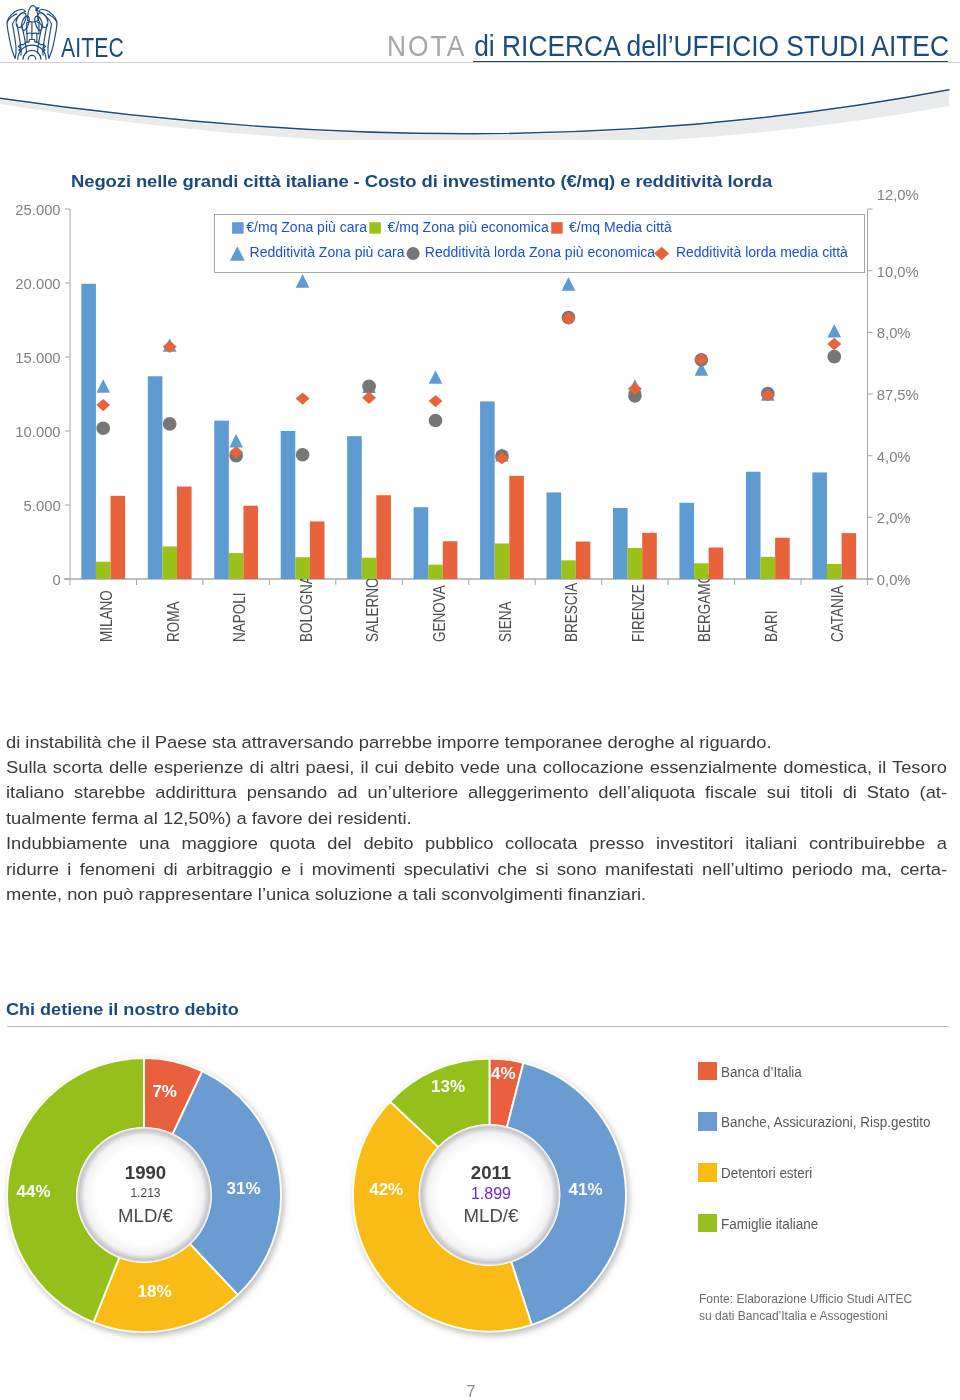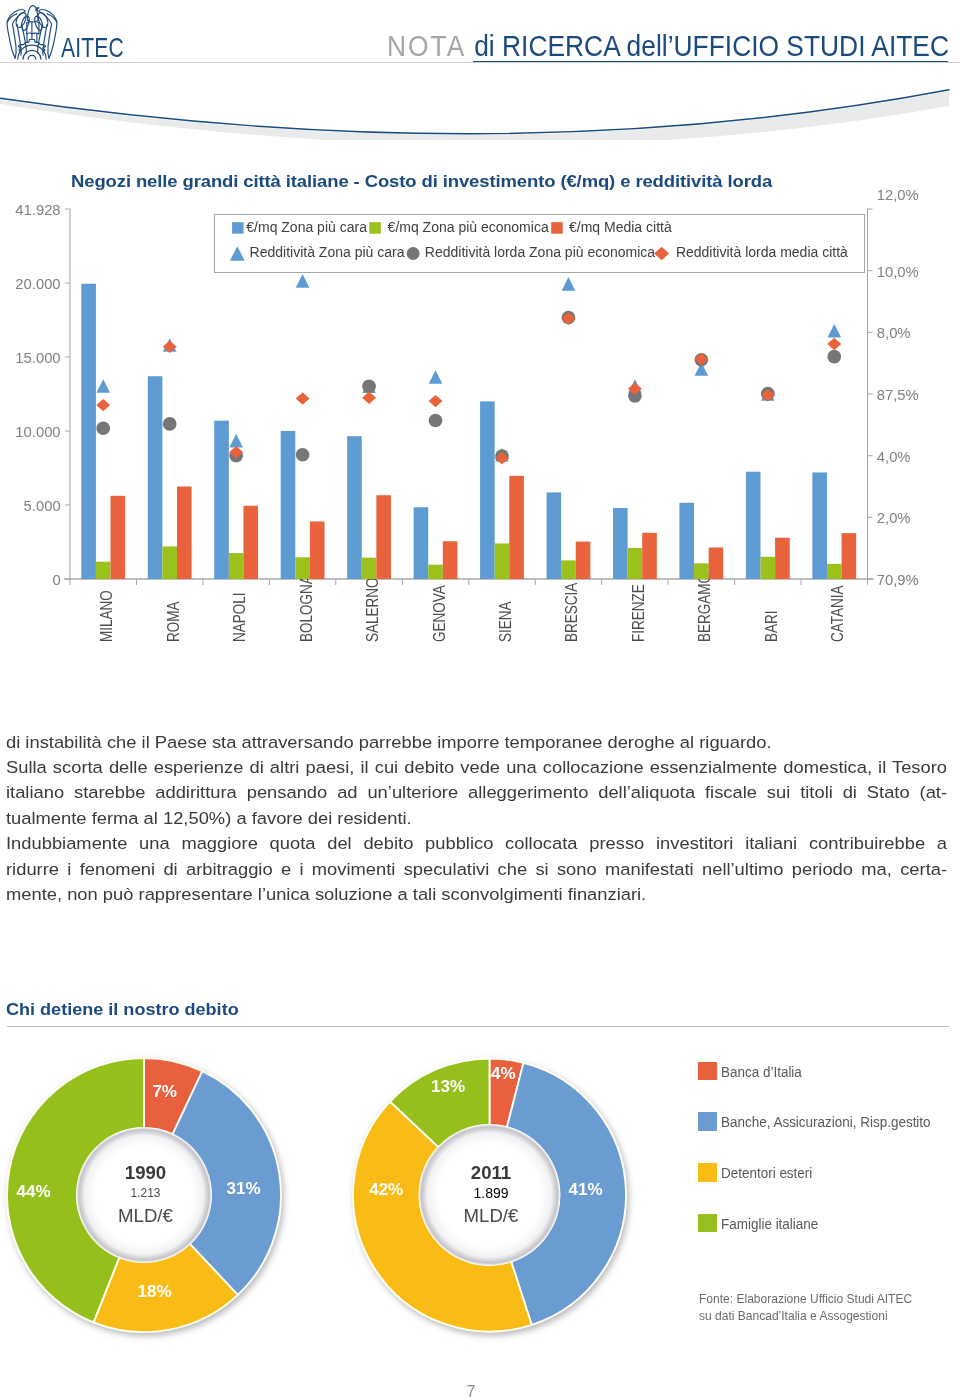--- a/index.html
+++ b/index.html
@@ -18,21 +18,21 @@
 #swoosh{position:absolute;left:0;top:0px;width:960px;height:140px;}
 
 #chart1{position:absolute;left:0;top:0;width:960px;height:700px;}
 #c1-title{position:absolute;left:71px;top:171px;font-size:17.4px;font-weight:bold;
           color:#1b4a7e;letter-spacing:-0.1px;white-space:nowrap;transform-origin:0 0;transform:scaleX(1.062);}
 #c1-source{position:absolute;left:71px;top:658px;font-size:12.2px;color:#808080;white-space:nowrap;}
 .ytick{position:absolute;font-size:14.8px;color:#808080;white-space:nowrap;}
 .xcat{position:absolute;font-size:16px;line-height:16px;color:#4d4d4d;letter-spacing:0px;white-space:nowrap;
       transform-origin:0 0;transform:rotate(-90deg) scaleX(0.845);}
 .legbox{position:absolute;border:1px solid #a6a6a6;background:#fff;}
-.legtxt{position:absolute;font-size:14px;color:#404040;white-space:nowrap;transform-origin:0 0;}
+.legtxt{position:absolute;font-size:14px;color:#1d4ed8;white-space:nowrap;transform-origin:0 0;}
 
 #para{position:absolute;left:6px;top:729.6px;width:813.0px;font-size:15.85px;color:#3a3a3a;
       transform:scaleX(1.1575);transform-origin:0 0;}
 .pline{height:25.4px;line-height:25.4px;white-space:nowrap;}
 .pline.just{text-align:justify;text-align-last:justify;white-space:normal;}
 
 #sect2-title{position:absolute;left:6px;top:999px;font-size:17.4px;font-weight:bold;color:#1b4a7e;white-space:nowrap;transform-origin:0 0;transform:scaleX(1.038);}
 #sect2-rule{position:absolute;left:7px;top:1025.5px;width:942px;height:1px;background:#bdbdbd;}
 .donutlab{position:absolute;color:#fff;font-size:17px;font-weight:bold;white-space:nowrap;}
 .dcent{position:absolute;text-align:center;white-space:nowrap;}
@@ -117,22 +117,22 @@
     <line x1="668.1" y1="579.0" x2="668.1" y2="585.0" stroke="#a6a6a6" stroke-width="1"></line>
     <line x1="734.6" y1="579.0" x2="734.6" y2="585.0" stroke="#a6a6a6" stroke-width="1"></line>
     <line x1="801.0" y1="579.0" x2="801.0" y2="585.0" stroke="#a6a6a6" stroke-width="1"></line>
     <line x1="867.5" y1="579.0" x2="867.5" y2="585.0" stroke="#a6a6a6" stroke-width="1"></line>
   </svg>
   <div class="ytick" style="right:899.4px;top:571.8px;text-align:right">0</div>
   <div class="ytick" style="right:899.4px;top:497.8px;text-align:right">5.000</div>
   <div class="ytick" style="right:899.4px;top:423.8px;text-align:center">10.000</div>
   <div class="ytick" style="right:899.4px;top:349.8px;text-align:right">15.000</div>
   <div class="ytick" style="right:899.4px;top:275.8px;text-align:right">20.000</div>
-  <div class="ytick" style="right:899.4px;top:201.8px;text-align:right">41.928</div>
-  <div class="ytick" style="left:876.8px;top:571.8px">70,9%</div>
+  <div class="ytick" style="right:899.4px;top:201.8px;text-align:right">25.000</div>
+  <div class="ytick" style="left:876.8px;top:571.8px">0,0%</div>
   <div class="ytick" style="left:876.8px;top:510.1px">2,0%</div>
   <div class="ytick" style="left:876.8px;top:448.5px">4,0%</div>
   <div class="ytick" style="left:876.8px;top:386.8px">87,5%</div>
   <div class="ytick" style="left:876.8px;top:325.1px">8,0%</div>
   <div class="ytick" style="left:876.8px;top:263.5px">10,0%</div>
   <div class="ytick" style="left:876.8px;top:187px">12,0%</div>
   <div class="xcat" style="left:99.2px;top:642.0px">MILANO</div>
   <div class="xcat" style="left:165.7px;top:642.0px">ROMA</div>
   <div class="xcat" style="left:232.1px;top:642.0px">NAPOLI</div>
   <div class="xcat" style="left:298.6px;top:642.0px">BOLOGNA</div>
@@ -296,21 +296,21 @@
     <path d="M 390.00 1101.56 A 136.50 136.50 0 0 1 489.50 1058.50 L 489.50 1125.00 A 70.00 70.00 0 0 0 438.47 1147.08 Z" fill="#95c01d" stroke="#fdfdf2" stroke-width="1.9"></path>
    </g>
    <circle cx="489.5" cy="1195.0" r="70.6" fill="url(#ig1)"></circle>
   </svg>
   <div class="donutlab" style="left:503.3px;top:1073.6px;transform:translate(-50%,-50%)">4%</div>
   <div class="donutlab" style="left:585.5px;top:1190.3px;transform:translate(-50%,-50%)">41%</div>
   <div class="donutlab" style="left:386.2px;top:1189.9px;transform:translate(-50%,-50%)">42%</div>
   <div class="donutlab" style="left:448.1px;top:1087.2px;transform:translate(-50%,-50%)">13%</div>
   <div class="dcent" style="left:421.0px;top:1161.5px;width:140px">
     <div style="font-size:18.6px;font-weight:bold;color:#3a3a3a;line-height:21.5px">2011</div>
-    <div style="font-size:14px;color:#000000;line-height:21.5px">1.899</div>
+    <div style="font-size:16px;color:#6d28d9;line-height:21.5px">1.899</div>
     <div style="font-size:18.6px;color:#4a4a4a;line-height:21.5px">MLD/€</div>
   </div>
   <div class="legsw" style="left:698.0px;top:1061.8px;background:#e8603c"></div>
   <div class="leglab" style="left:720.9px;top:1062.8px">Banca d’Italia</div>
   <div class="legsw" style="left:698.0px;top:1112.4px;background:#6a9cd2"></div>
   <div class="leglab" style="left:720.9px;top:1113.4px">Banche, Assicurazioni, Risp.gestito</div>
   <div class="legsw" style="left:698.0px;top:1163.0px;background:#f9bc14"></div>
   <div class="leglab" style="left:720.9px;top:1164.0px">Detentori esteri</div>
   <div class="legsw" style="left:698.0px;top:1213.6px;background:#95c01d"></div>
   <div class="leglab" style="left:720.9px;top:1214.6px">Famiglie italiane</div>

